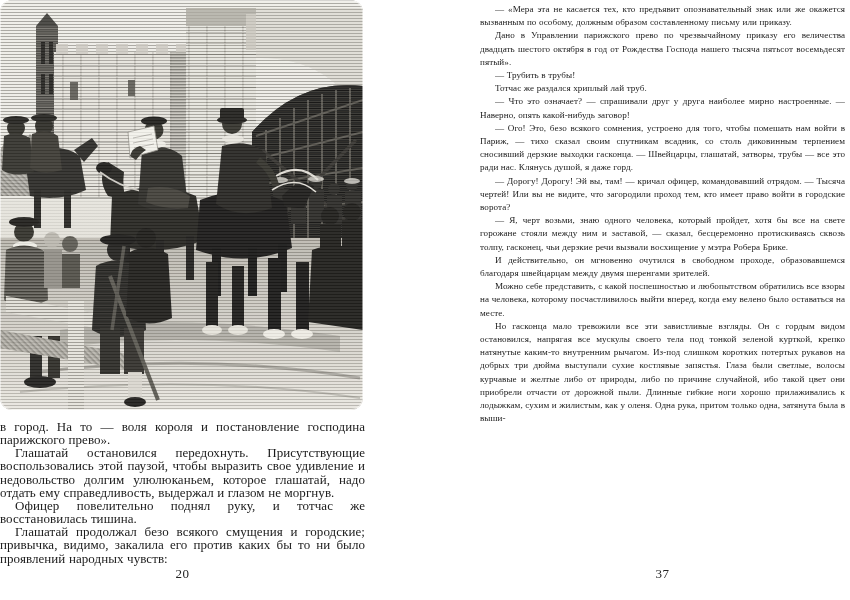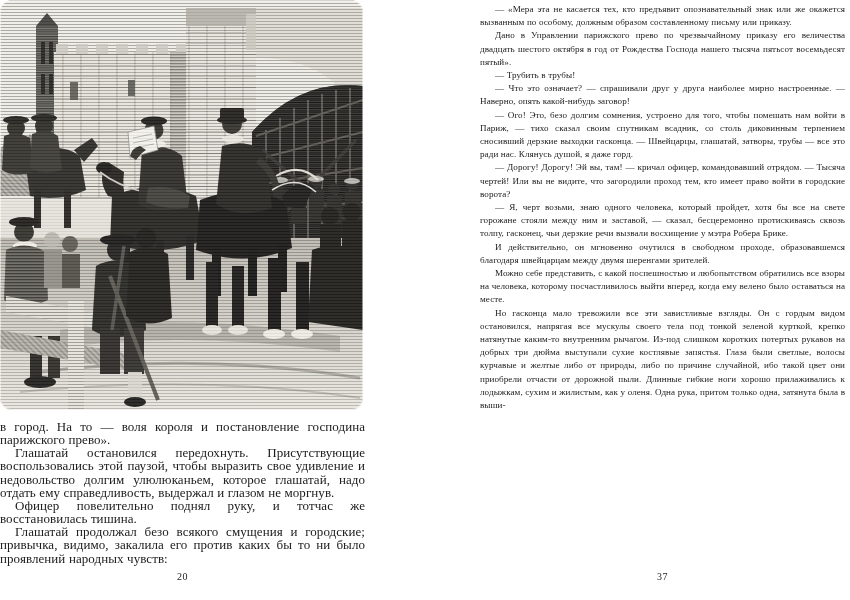--- a/index.html
+++ b/index.html
@@ -64,21 +64,21 @@
   .bodytext p.noindent {
     text-indent: 0;
   }
   .page-right .bodytext p {
     font-size: 9.1px;
     line-height: 13.2px;
   }
   .folio {
     position: absolute;
     bottom: 18px;
-    font-size: 10px;
+    font-size: 13px;
     letter-spacing: 0.5px;
     color: #232323;
   }
   .folio-left {
     left: 0;
     width: 365px;
     text-align: center;
   }
   .folio-right {
     left: 55px;
@@ -401,22 +401,23 @@
     </div>
 
     <div class="folio folio-left">20</div>
   </div>
 
   <div class="page page-right">
     <div class="col-right-text bodytext">
       <p>— «Мера эта не касается тех, кто предъявит опознавательный знак или же окажется вызванным по особому, должным образом составленному письму или приказу.</p>
       <p>Дано в Управлении парижского прево по чрезвычайному приказу его величества двадцать шестого октября в год от Рождества Господа нашего тысяча пятьсот восемьдесят пятый».</p>
       <p>— Трубить в трубы!</p>
+      <p>Тотчас же раздался хриплый лай труб.</p>
       <p>— Что это означает? — спрашивали друг у друга наиболее мирно настроенные. — Наверно, опять какой-нибудь заговор!</p>
-      <p>— Ого! Это, безо долгим сомнения, устроено для того, чтобы помешать нам войти в Париж, — тихо сказал своим спутникам всадник, со столь диковинным терпением сносивший дерзкие выходки гасконца. — Швейцарцы, глашатай, затворы, трубы — все это ради нас. Клянусь душой, я даже горд.</p>
+      <p>— Ого! Это, безо всякого сомнения, устроено для того, чтобы помешать нам войти в Париж, — тихо сказал своим спутникам всадник, со столь диковинным терпением сносивший дерзкие выходки гасконца. — Швейцарцы, глашатай, затворы, трубы — все это ради нас. Клянусь душой, я даже горд.</p>
       <p>— Дорогу! Дорогу! Эй вы, там! — кричал офицер, командовавший отрядом. — Тысяча чертей! Или вы не видите, что загородили проход тем, кто имеет право войти в городские ворота?</p>
       <p>— Я, черт возьми, знаю одного человека, который пройдет, хотя бы все на свете горожане стояли между ним и заставой, — сказал, бесцеремонно протискиваясь сквозь толпу, гасконец, чьи дерзкие речи вызвали восхищение у мэтра Робера Брике.</p>
       <p>И действительно, он мгновенно очутился в свободном проходе, образовавшемся благодаря швейцарцам между двумя шеренгами зрителей.</p>
       <p>Можно себе представить, с какой поспешностью и любопытством обратились все взоры на человека, которому посчастливилось выйти вперед, когда ему велено было оставаться на месте.</p>
       <p>Но гасконца мало тревожили все эти завистливые взгляды. Он с гордым видом остановился, напрягая все мускулы своего тела под тонкой зеленой курткой, крепко натянутые каким-то внутренним рычагом. Из-под слишком коротких потертых рукавов на добрых три дюйма выступали сухие костлявые запястья. Глаза были светлые, волосы курчавые и желтые либо от природы, либо по причине случайной, ибо такой цвет они приобрели отчасти от дорожной пыли. Длинные гибкие ноги хорошо прилаживались к лодыжкам, сухим и жилистым, как у оленя. Одна рука, притом только одна, затянута была в выши-</p>
     </div>
 
     <div class="folio folio-right">37</div>
   </div>
 

